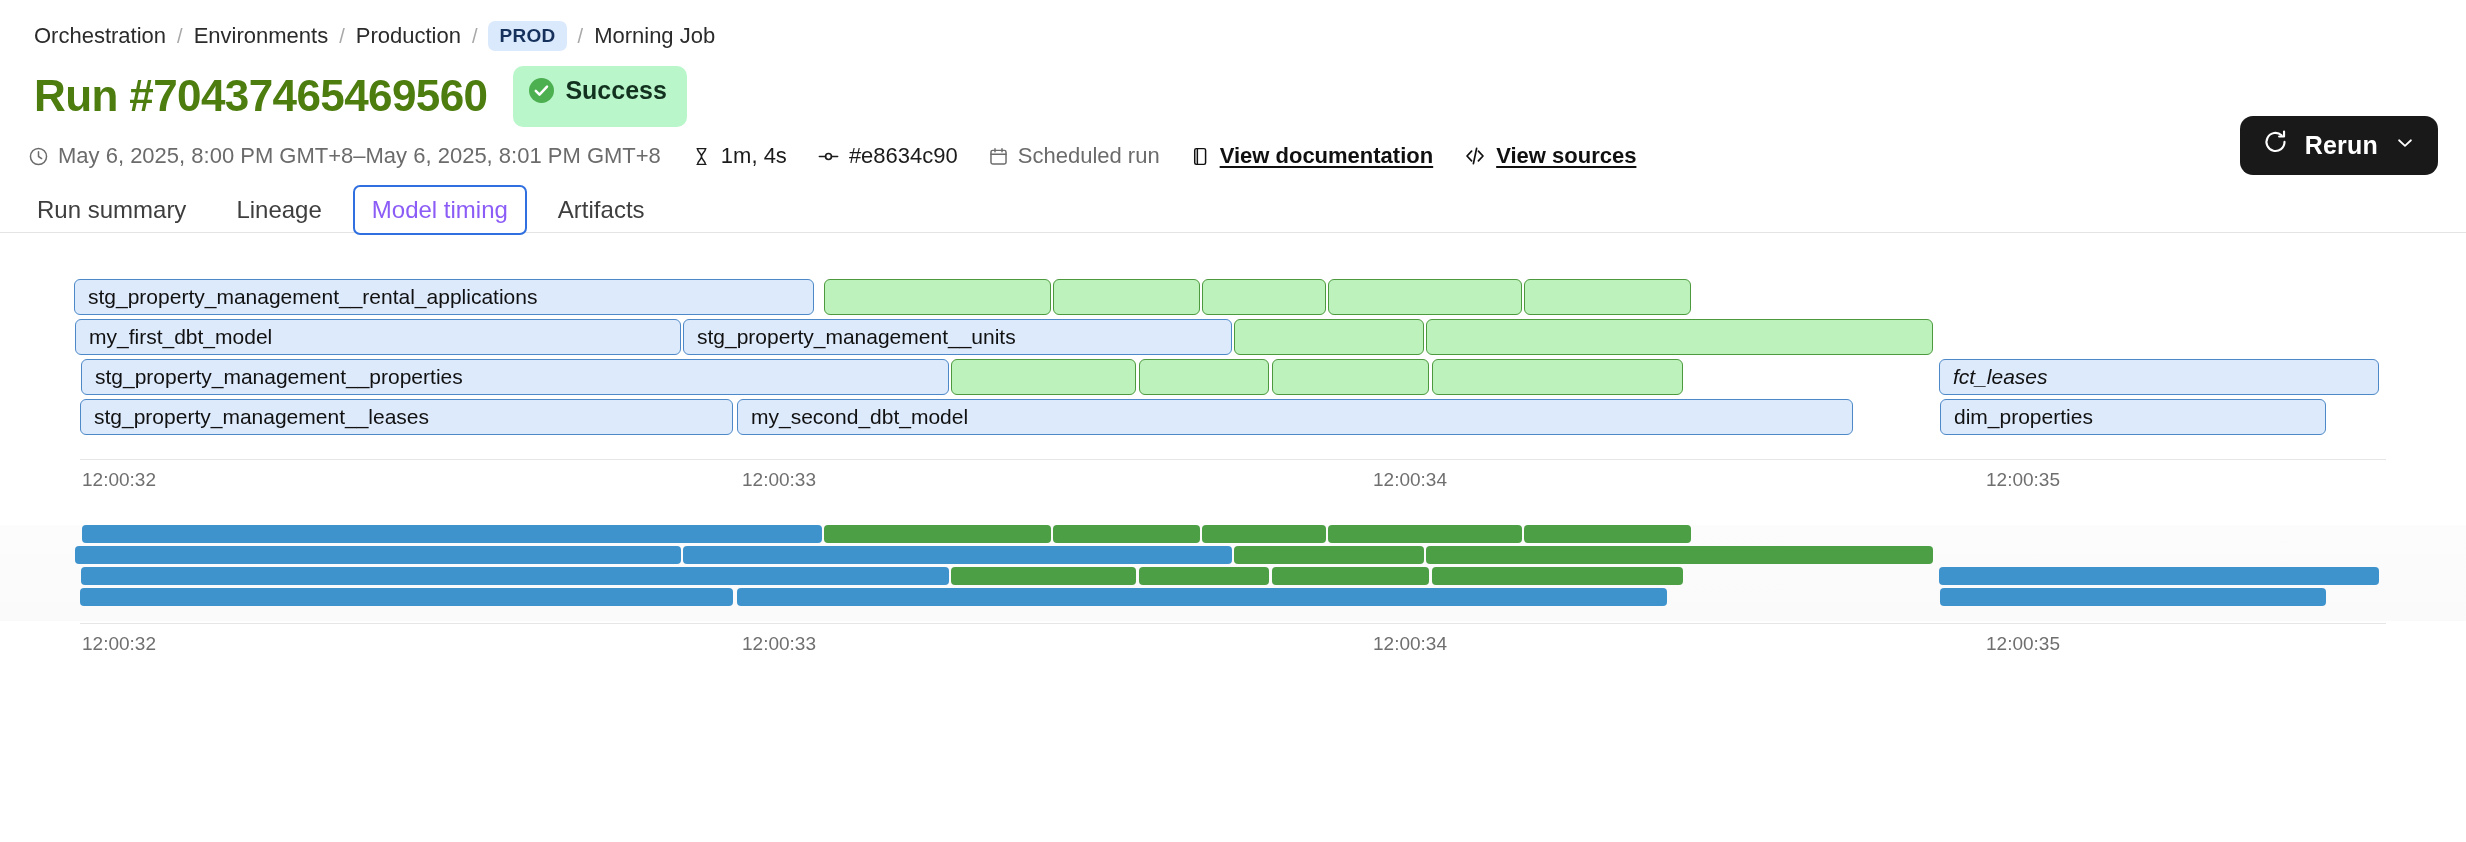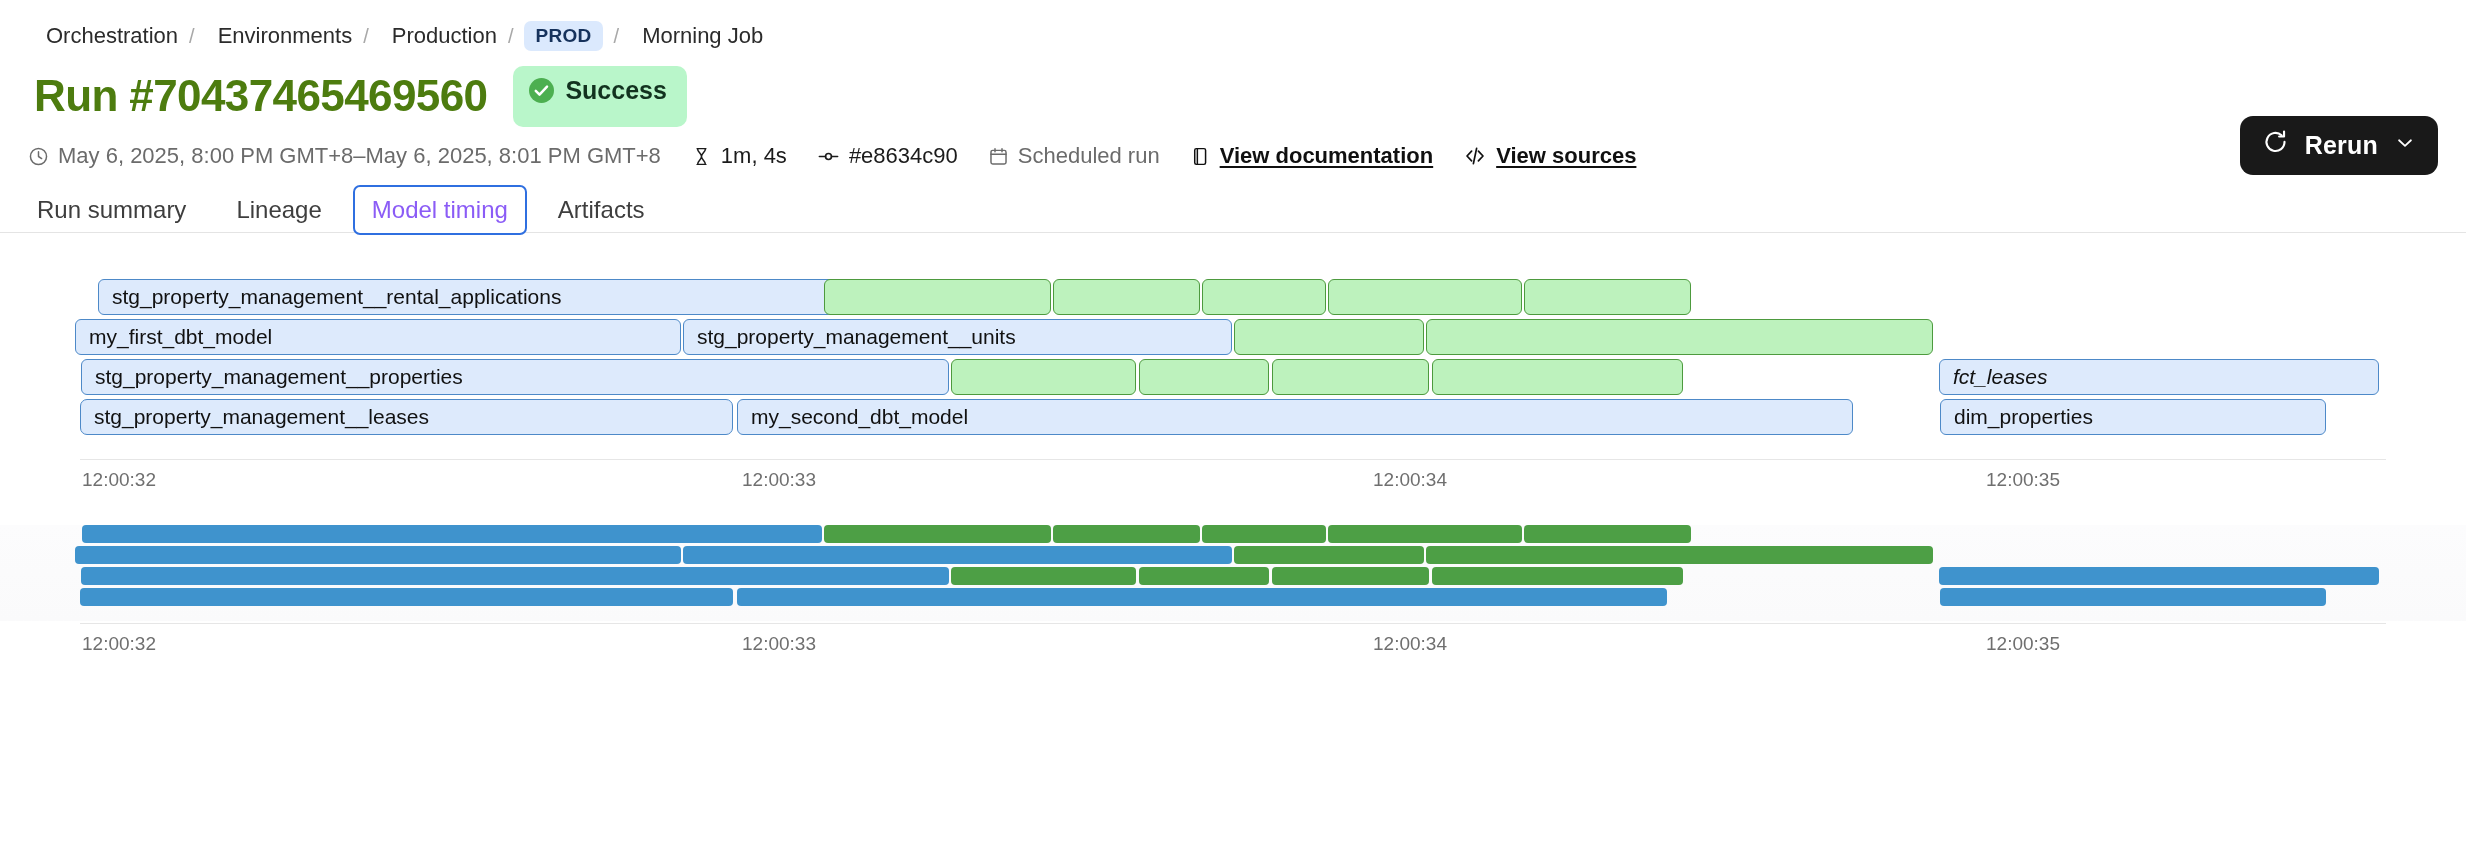--- a/index.html
+++ b/index.html
@@ -15,21 +15,21 @@
   
   .breadcrumb {
     display: flex;
     align-items: center;
     gap: 11px;
     padding: 28px 0 0 34px;
     font-size: 22px;
     color: #2b2b2b;
     height: 44px;
   }
-  .crumb { white-space: nowrap; margin-left: 12px; }
+  .crumb { white-space: nowrap; }
   .crumb-link { cursor: pointer; }
   .crumb-sep { color: #a8a8a8; font-size: 20px; }
   .crumb-badge {
     background: #dbe9fd;
     color: #16325c;
     font-weight: 700;
     font-size: 19px;
     border-radius: 7px;
     padding: 4px 11px;
     letter-spacing: .3px;
@@ -304,21 +304,21 @@
       <div class="tab">Run summary</div>
       <div class="tab">Lineage</div>
       <div class="tab active">Model timing</div>
       <div class="tab">Artifacts</div>
     </div>
 
   <div class="gantt-wrap">
 
     <div class="chart" id="gantt-chart" style="height:172px; margin-top:46px;">
         <div class="lane">
-          <div class="bar blue" style="left: 98px; width: 740px;">
+          <div class="bar blue" style="left: 74px; width: 740px;">
             <span class="bar-label">stg_property_management__rental_applications</span>
           </div>
           <div class="bar green" style="left: 824px; width: 227px;"></div>
           <div class="bar green" style="left: 1053px; width: 147px;"></div>
           <div class="bar green" style="left: 1202px; width: 124px;"></div>
           <div class="bar green" style="left: 1328px; width: 194px;"></div>
           <div class="bar green" style="left: 1524px; width: 167px;"></div>
         </div>
         <div class="lane">
           <div class="bar blue" style="left: 75px; width: 606px;">
@@ -336,21 +336,21 @@
           </div>
           <div class="bar green" style="left: 951px; width: 185px;"></div>
           <div class="bar green" style="left: 1139px; width: 130px;"></div>
           <div class="bar green" style="left: 1272px; width: 157px;"></div>
           <div class="bar green" style="left: 1432px; width: 251px;"></div>
           <div class="bar blue" style="left: 1939px; width: 440px; font-style: italic;">
             <span class="bar-label">fct_leases</span>
           </div>
         </div>
         <div class="lane">
-          <div class="bar blue" style="left: 80px; width: 653px; border-radius: 7px;">
+          <div class="bar blue" style="left: 80px; width: 653px;">
             <span class="bar-label">stg_property_management__leases</span>
           </div>
           <div class="bar blue" style="left: 737px; width: 1116px;">
             <span class="bar-label">my_second_dbt_model</span>
           </div>
           <div class="bar blue" style="left: 1940px; width: 386px;">
             <span class="bar-label">dim_properties</span>
           </div>
         </div>
       </div>

